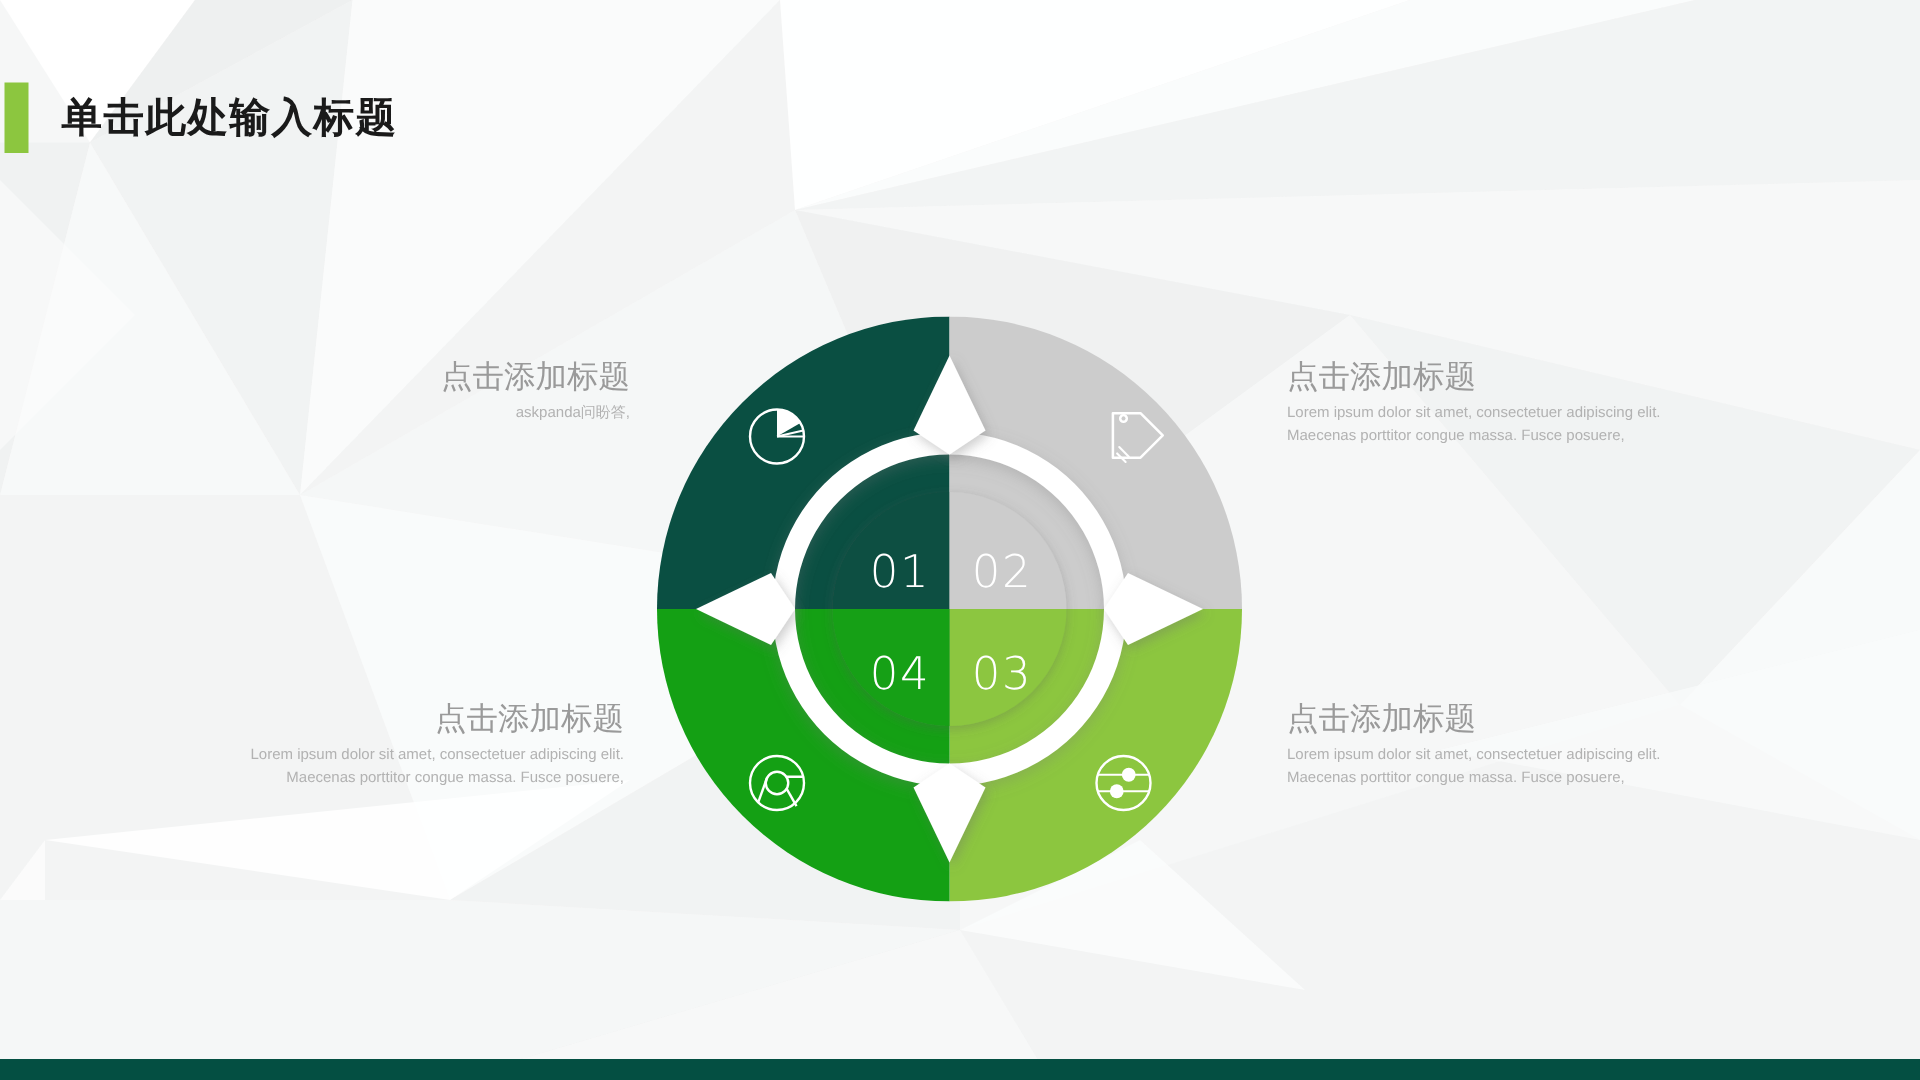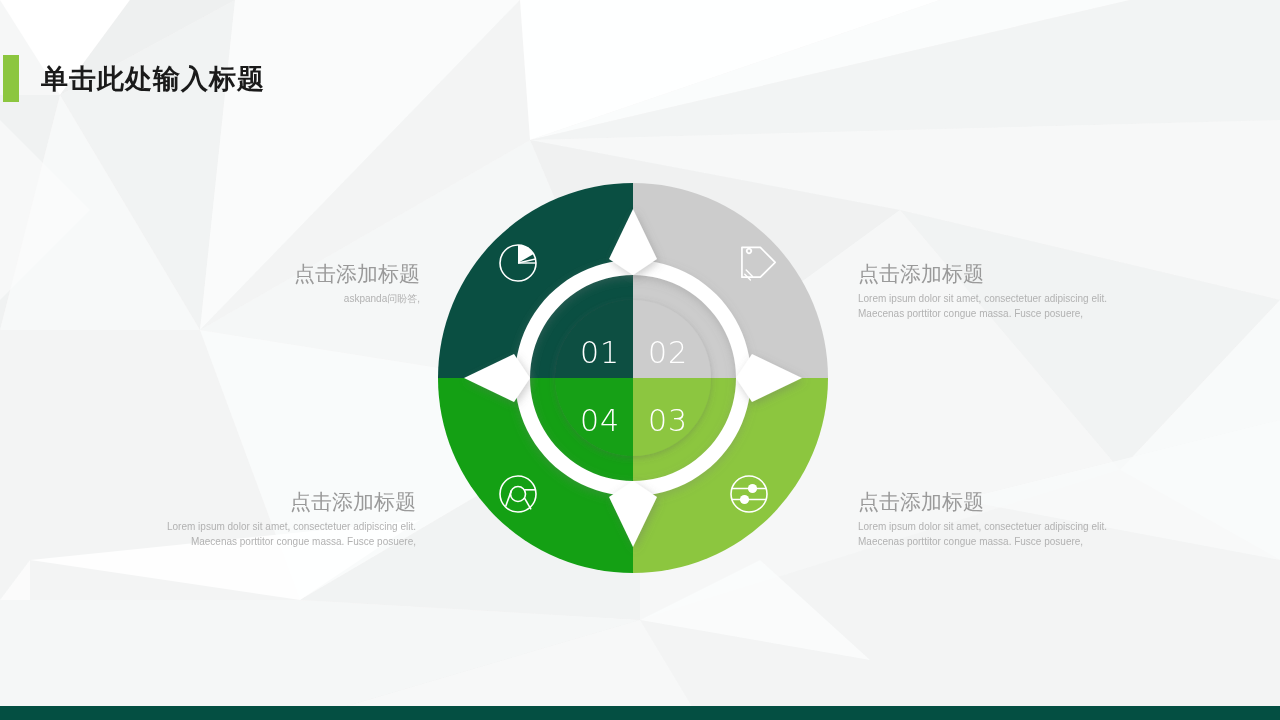--- a/index.html
+++ b/index.html
@@ -19,31 +19,31 @@
   #page-title{
     margin-left:22px;font-size:27px;font-weight:bold;color:#1a1a1a;
     letter-spacing:1px;line-height:1;
     font-family:"DejaVu Sans","Liberation Sans",sans-serif;
   }
 
   
   #footer-bar{position:absolute;left:0;bottom:0;width:1280px;height:14px;background:#044f42;}
 
   
-  #diagram{position:absolute;left:438px;top:183px;width:390px;height:390px;}
+  #diagram{position:absolute;left:438px;top:211px;width:390px;height:390px;}
   #diagram svg{display:block;}
 
   .num{
     font-family:"DejaVu Sans","Liberation Sans",sans-serif;
     font-size:30px;fill:#ffffff;font-weight:300;letter-spacing:1px;
   }
   .num.gray{fill:#ffffff;}
 
   
-  .callout{position:absolute;width:250px;margin-top:23px;}
+  .callout{position:absolute;width:250px;}
   .callout .c-title{
     font-size:21px;color:#9a9a9a;line-height:1.25;margin:0 0 5px 0;font-weight:normal;
     font-family:"DejaVu Sans","Liberation Sans",sans-serif;
   }
   .callout .c-body{
     font-size:10px;color:#b2b2b2;line-height:1.45;margin:0;
     font-family:"Liberation Sans","DejaVu Sans",sans-serif;
   }
   .callout.right{text-align:left;}
   .callout.left{text-align:right;}

